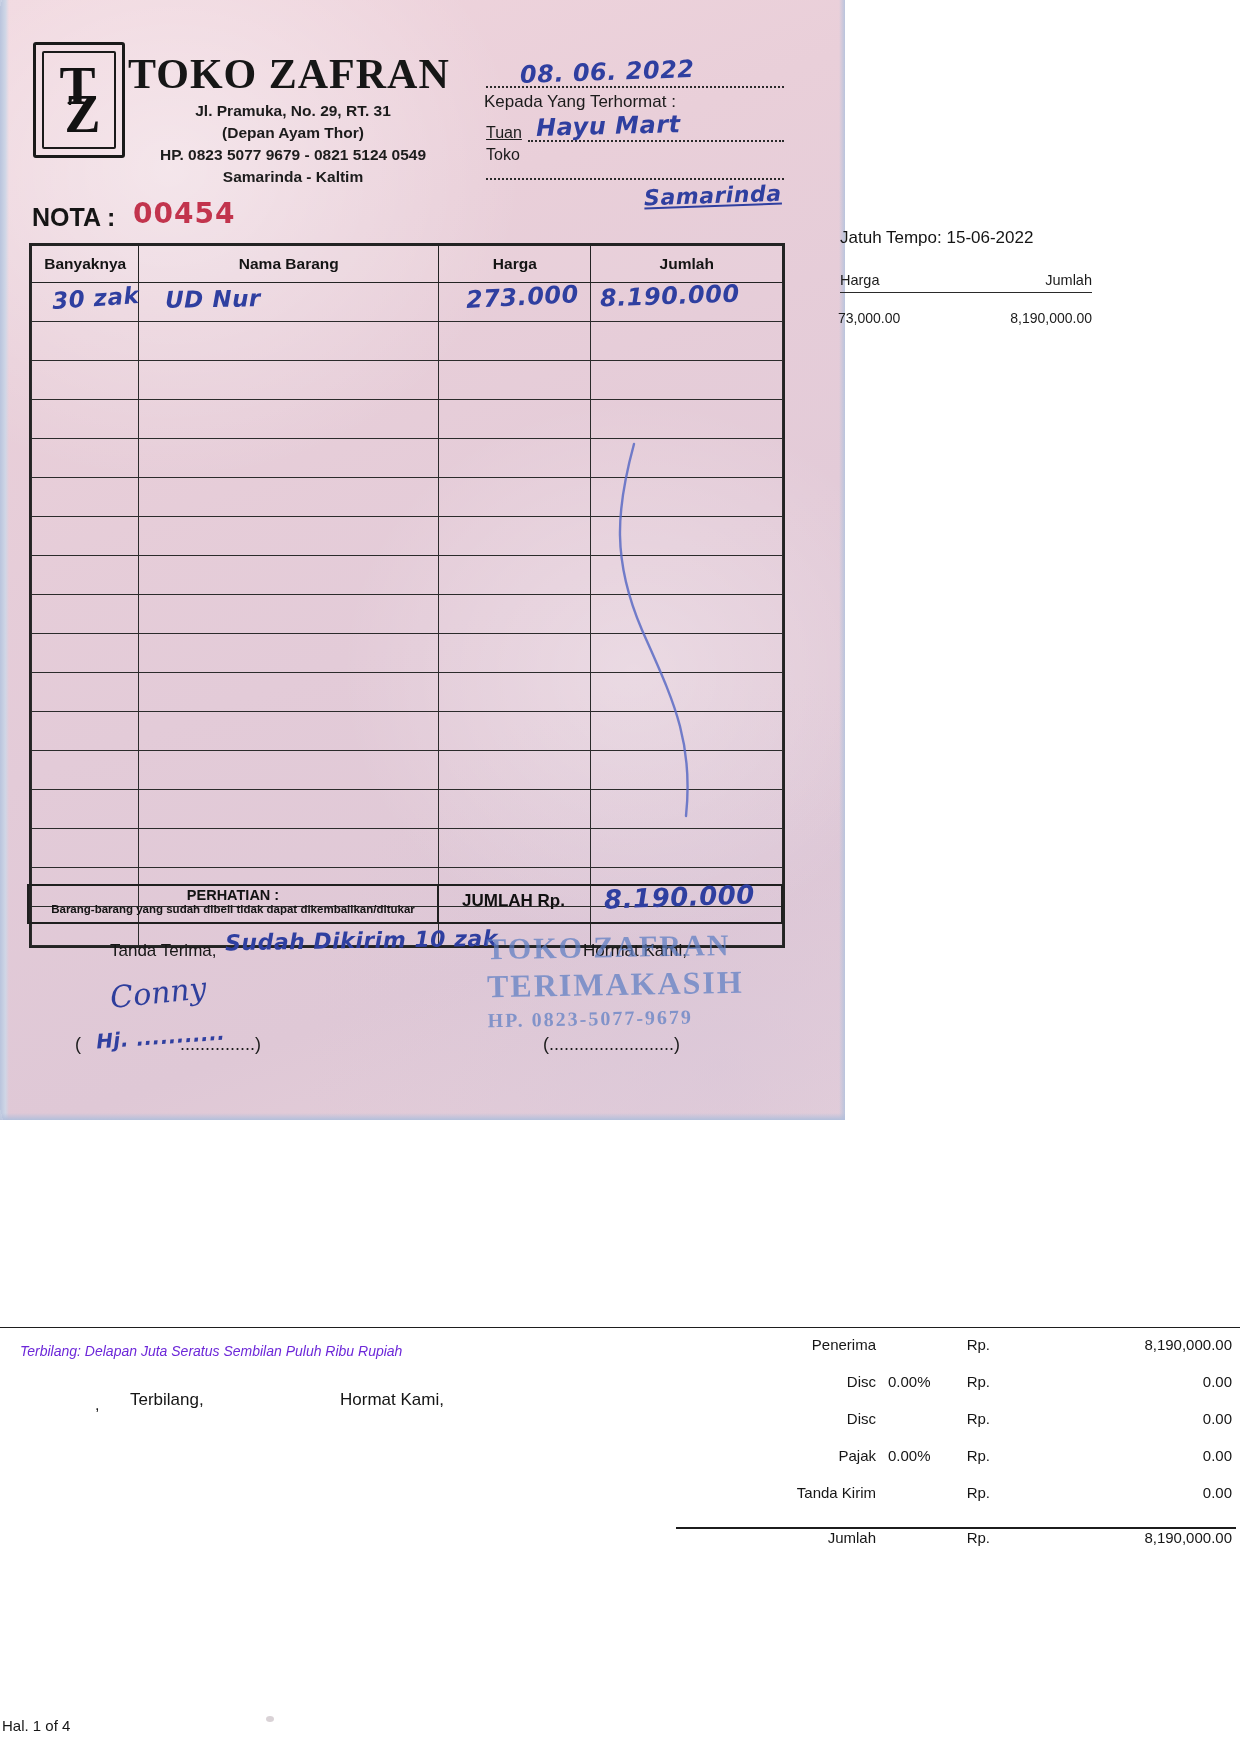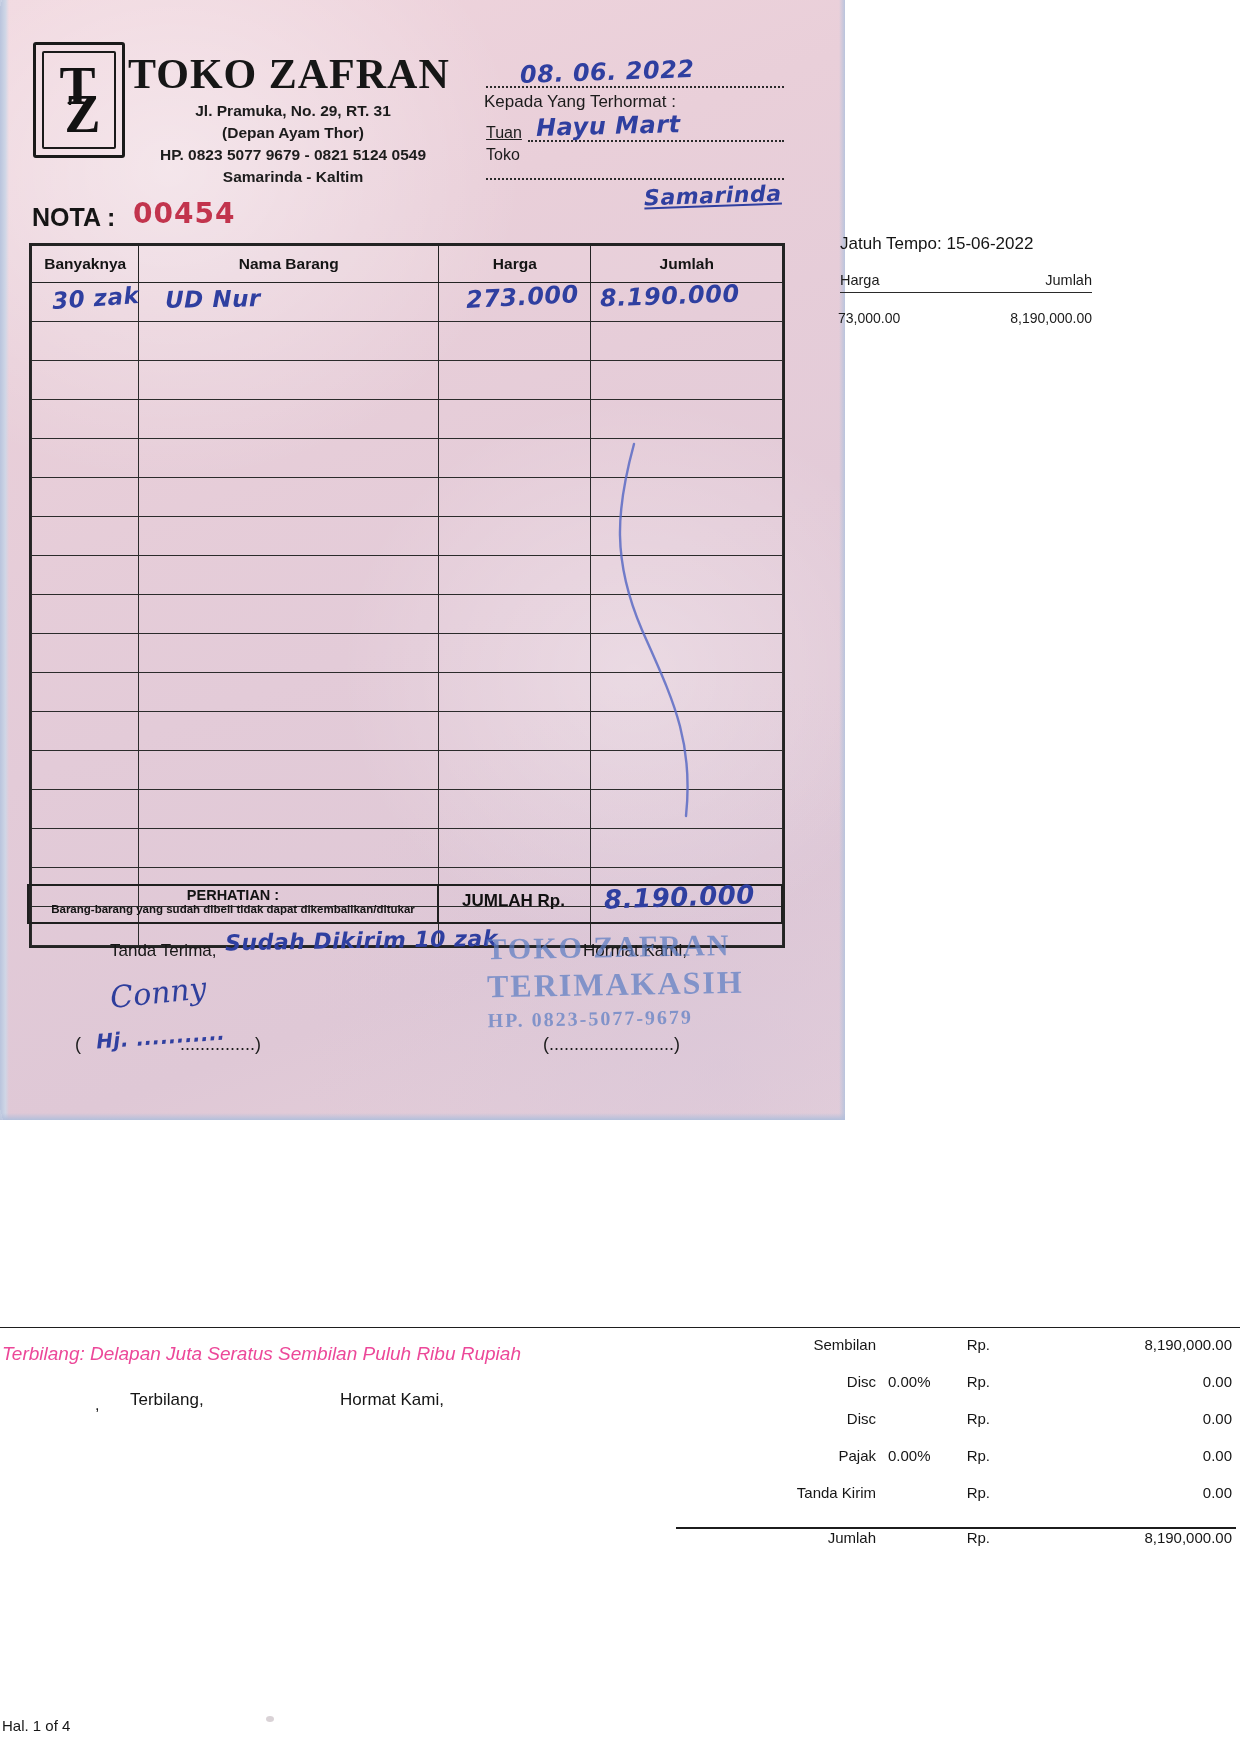--- a/index.html
+++ b/index.html
@@ -345,21 +345,20 @@
   .stamp-l1 { font-size: 30px; }
   .stamp-l2 { font-size: 32px; margin-top: 2px; }
   .stamp-l3 { font-size: 20px; margin-top: 4px; }
 
   
   .sys-due {
     position: absolute;
     left: 840px; top: 228px;
     font-size: 17px;
     color: #141414;
-    margin-top: 6px;
   }
   .sys-cols {
     position: absolute;
     left: 840px; top: 272px;
     width: 252px;
     font-size: 14.5px;
     color: #1b1b1b;
   }
   .sys-cols .row {
     display: flex;
@@ -381,24 +380,24 @@
 
   
   .footer-rule {
     position: absolute;
     left: 0; top: 1327px;
     width: 1240px;
     border-bottom: 1.5px solid #1e1e1e;
   }
   .terbilang {
     position: absolute;
-    left: 2px; top: 1343px;
-    font-size: 19px;
+    left: 20px; top: 1343px;
+    font-size: 14px;
     font-style: italic;
-    color: #ec4899;
+    color: #6d28d9;
   }
   .sign-comma {
     position: absolute;
     left: 95px; top: 1396px;
     font-size: 16px;
     color: #161616;
   }
   .penerima {
     position: absolute;
     left: 130px; top: 1390px;
@@ -661,21 +660,21 @@
 </div>
 
 <div class="footer-rule"></div>
 <div class="terbilang">Terbilang: Delapan Juta Seratus Sembilan Puluh Ribu Rupiah</div>
 <div class="sign-comma">,</div>
 <div class="penerima">Terbilang,</div>
 <div class="hormat2">Hormat Kami,</div>
 
 <div class="totals">
   <div class="trow">
-    <span class="lbl">Sembilan</span>
+    <span class="lbl">Penerima</span>
     <span class="pct"></span>
     <span class="rp">Rp.</span>
     <span class="val">8,190,000.00</span>
   </div>
   <div class="trow">
     <span class="lbl">Disc</span>
     <span class="pct">0.00%</span>
     <span class="rp">Rp.</span>
     <span class="val">0.00</span>
   </div>

